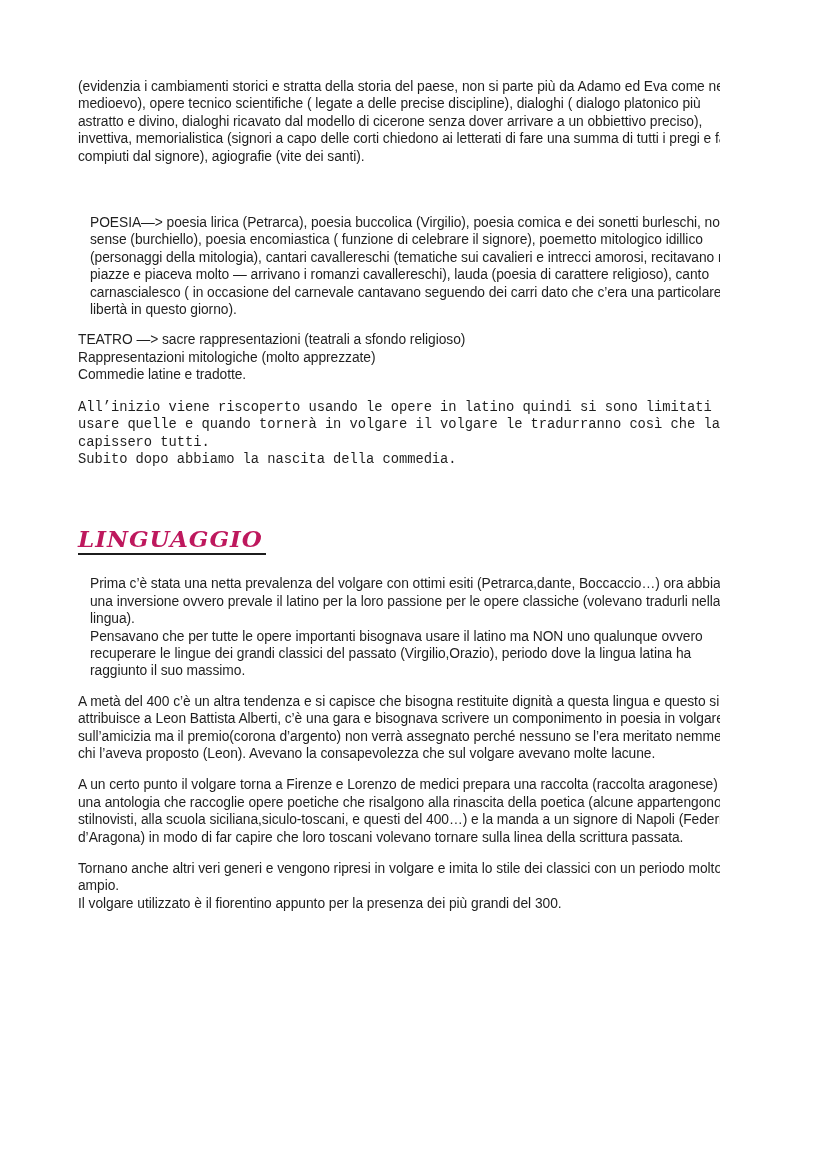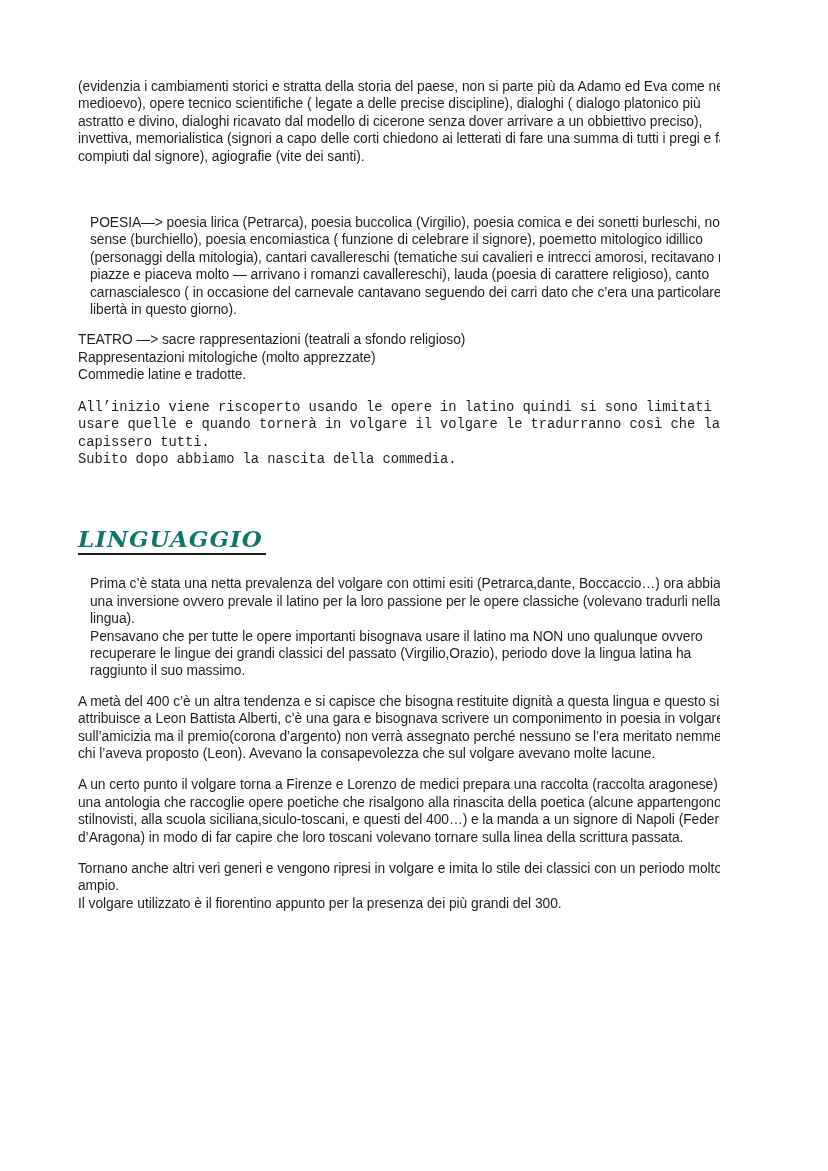--- a/index.html
+++ b/index.html
@@ -37,21 +37,21 @@
     margin: 0 0 20px 0;
   }
   .script-heading {
     display: inline-block;
     font-family: "DejaVu Serif", serif;
     font-style: italic;
     font-weight: 700;
     font-size: 23px;
     line-height: 26px;
     letter-spacing: 1px;
-    color: #0f766e;
+    color: #be185d;
     border-bottom: 2.5px solid #1c1c1c;
     padding: 0 3px 1px 0;
   }
 </style>
 </head>
 <body>
 
 <div class="page">
   <div class="content">
 

